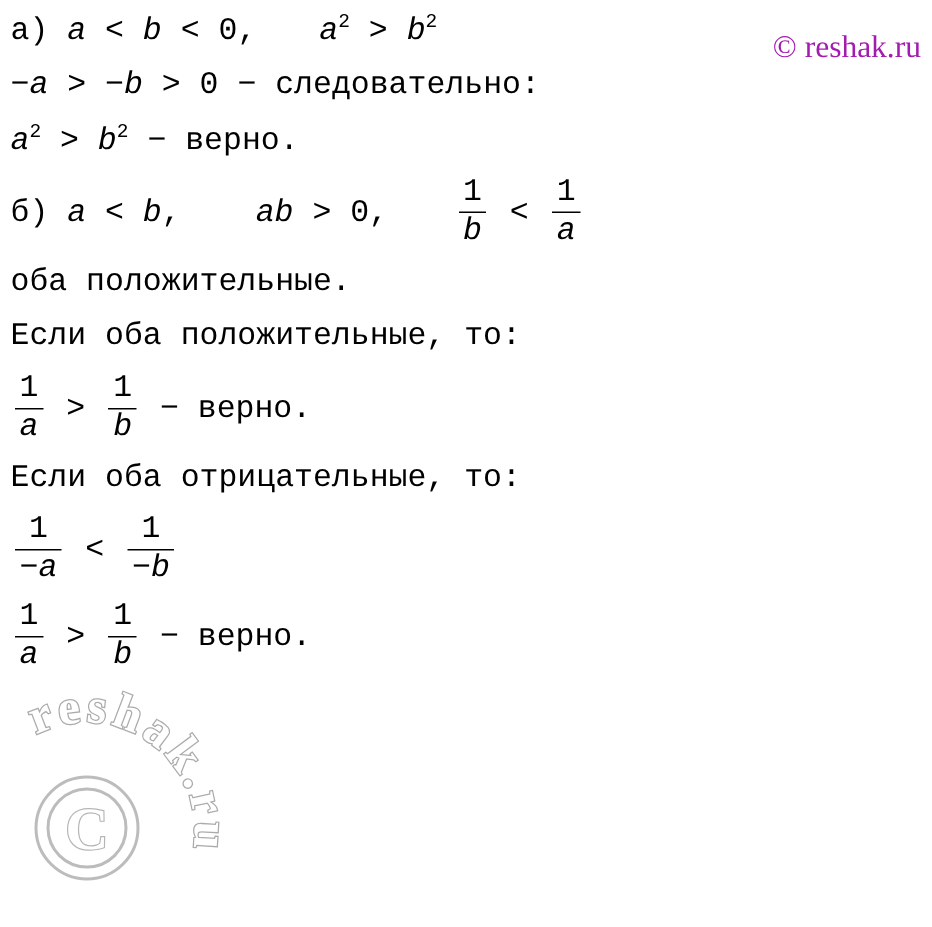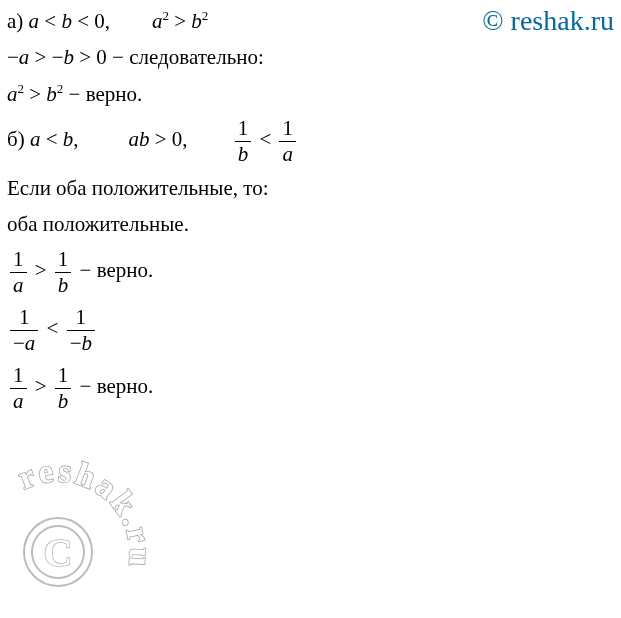--- a/index.html
+++ b/index.html
@@ -5,33 +5,34 @@
   html,body{margin:0;padding:0;}
   body{
     width:621px;height:618px;
     background:#ffffff;
     position:relative;
     overflow:hidden;
     font-family:"Liberation Serif", serif;
     color:#000;
   }
   .copyright{
-    position:absolute;top:5px;right:7px;
-    font-size:28px;color:#0369a1;
+    position:absolute;top:19px;right:7px;
+    font-size:21px;color:#a21caf;
     white-space:nowrap;
   }
   .content{
     position:absolute;top:8px;left:7px;right:0;
   }
   .line{
     font-size:21px;
     line-height:1.3;
     margin-bottom:9px;
     white-space:nowrap;
     color:#000;
+    font-family:Liberation Mono, monospace;
   }
   .txt{font-style:normal;}
   .mvar{font-style:italic;}
   sup.msup{
     font-size:13px;
     font-style:normal;
     line-height:0;
   }
   .hgap{display:inline-block;height:1px;}
   .frac{
@@ -75,23 +76,24 @@
 </head>
 <body>
 
 <div class="copyright">© reshak.ru</div>
 
 <div class="content" id="content">
     <div class="line"><span class="txt">а) </span><span class="mvar">a</span><span class="txt"> &lt; </span><span class="mvar">b</span><span class="txt"> &lt; 0,</span><span class="hgap" style="width: 42px;"></span><span class="mvar">a</span><sup class="msup">2</sup><span class="txt"> &gt; </span><span class="mvar">b</span><sup class="msup">2</sup></div>
     <div class="line"><span class="txt">−</span><span class="mvar">a</span><span class="txt"> &gt; −</span><span class="mvar">b</span><span class="txt"> &gt; 0 − следовательно:</span></div>
     <div class="line"><span class="mvar">a</span><sup class="msup">2</sup><span class="txt"> &gt; </span><span class="mvar">b</span><sup class="msup">2</sup><span class="txt"> − верно.</span></div>
     <div class="line"><span class="txt">б) </span><span class="mvar">a</span><span class="txt"> &lt; </span><span class="mvar">b</span><span class="txt">,</span><span class="hgap" style="width: 50px;"></span><span class="mvar">ab</span><span class="txt"> &gt; 0,</span><span class="hgap" style="width: 44px;"></span><span class="frac"><span class="num"><span class="txt">1</span></span><span class="den"><span class="mvar">b</span></span></span><span class="txt"> &lt; </span><span class="frac"><span class="num"><span class="txt">1</span></span><span class="den"><span class="mvar">a</span></span></span></div>
+    <div class="line"><span class="txt">оба положительные.</span></div>
     <div class="line"><span class="txt">Если оба положительные, то:</span></div>
-    <div class="line"><span class="txt">оба положительные.</span></div>
     <div class="line"><span class="frac"><span class="num"><span class="txt">1</span></span><span class="den"><span class="mvar">a</span></span></span><span class="txt"> &gt; </span><span class="frac"><span class="num"><span class="txt">1</span></span><span class="den"><span class="mvar">b</span></span></span><span class="txt"> − верно.</span></div>
+    <div class="line"><span class="txt">Если оба отрицательные, то:</span></div>
     <div class="line"><span class="frac"><span class="num"><span class="txt">1</span></span><span class="den"><span class="txt">−</span><span class="mvar">a</span></span></span><span class="txt"> &lt; </span><span class="frac"><span class="num"><span class="txt">1</span></span><span class="den"><span class="txt">−</span><span class="mvar">b</span></span></span></div>
     <div class="line"><span class="frac"><span class="num"><span class="txt">1</span></span><span class="den"><span class="mvar">a</span></span></span><span class="txt"> &gt; </span><span class="frac"><span class="num"><span class="txt">1</span></span><span class="den"><span class="mvar">b</span></span></span><span class="txt"> − верно.</span></div>
   </div>
 
 <svg class="watermark" width="621" height="618" viewBox="0 0 621 618">
   <defs>
     <path id="wmArc" d="M 24 490 A 72 72 0 0 1 129 564" fill="none"></path>
   </defs>
   <circle class="wm-circle" cx="58" cy="552" r="34"></circle>
   <circle class="wm-circle" cx="58" cy="552" r="26"></circle>

